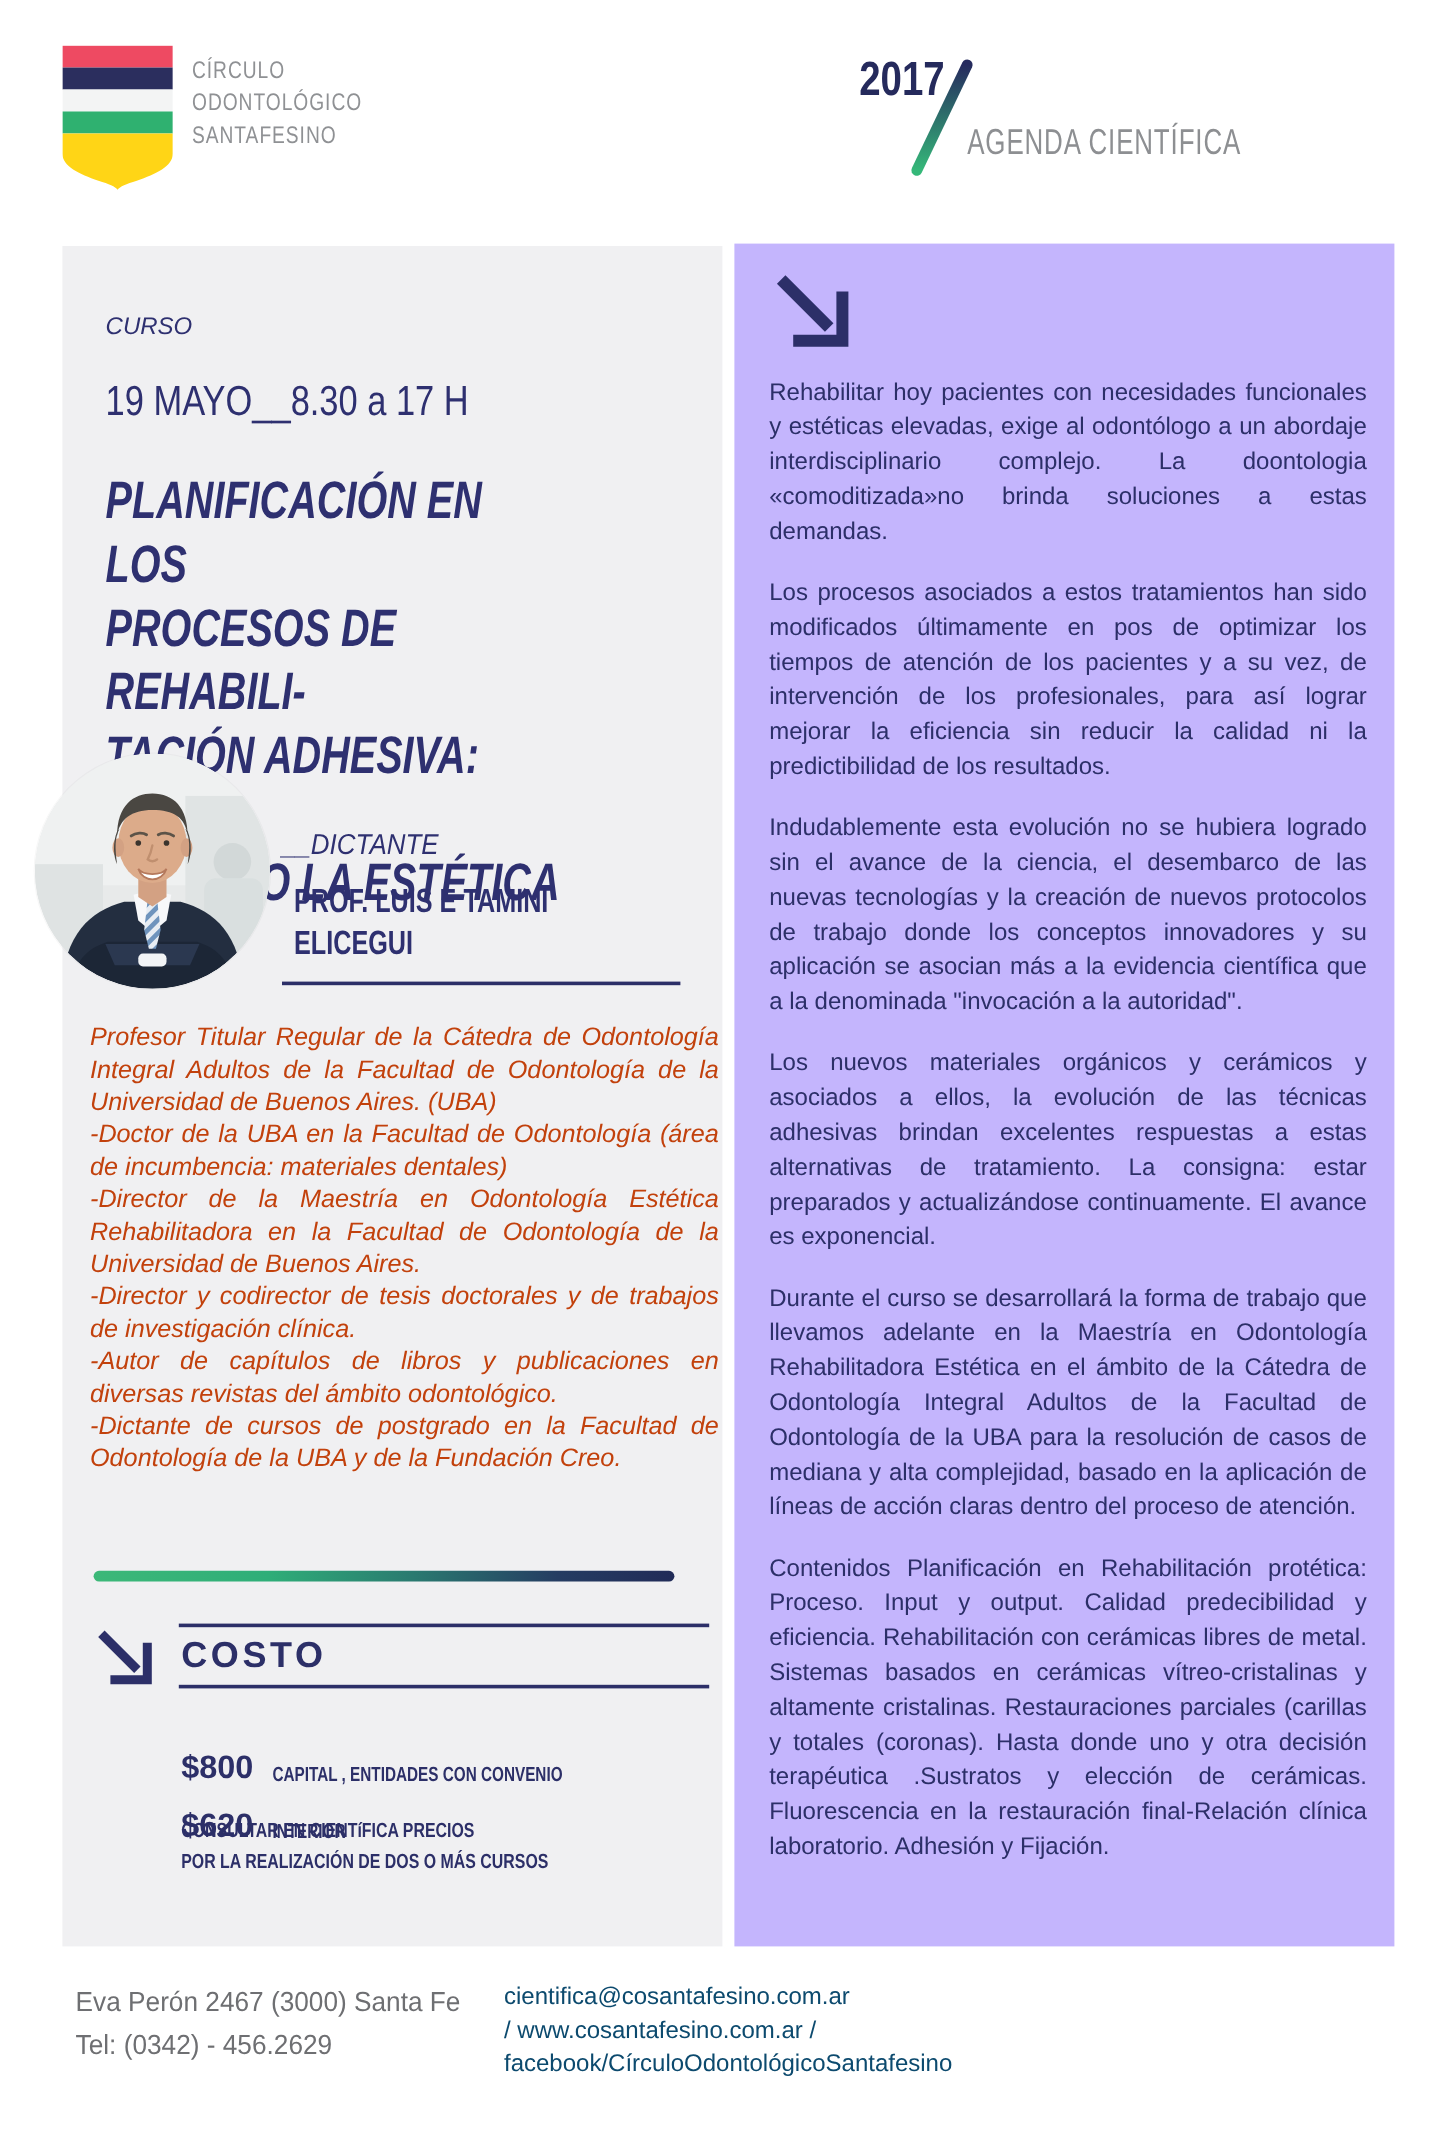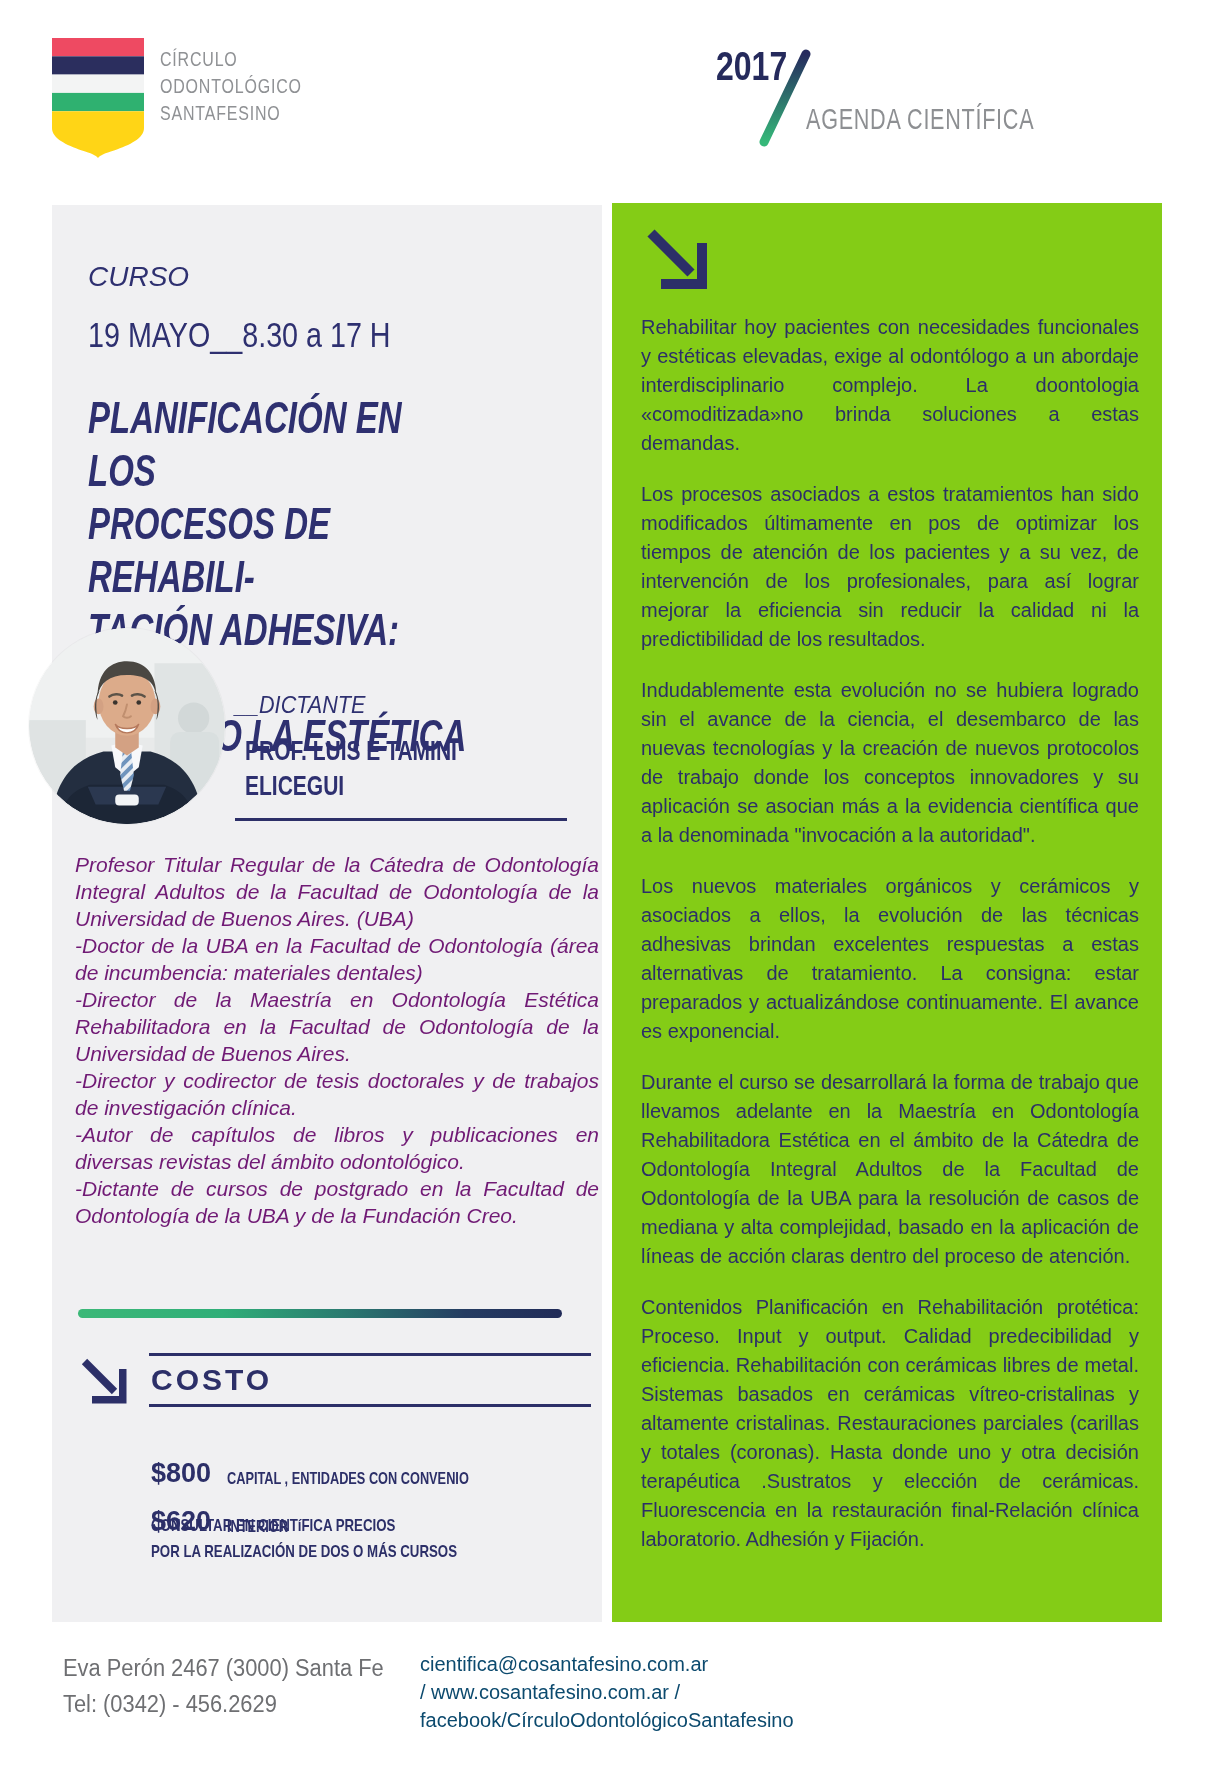--- a/index.html
+++ b/index.html
@@ -17,44 +17,44 @@
 
   
   .shield{left:52px;top:38px;width:92px;height:122px;}
   .org-name{left:160px;top:46px;font-size:20px;line-height:27px;letter-spacing:1px;color:#8f9194;white-space:pre-line;}
   .year{left:716px;top:44px;font-size:40px;font-weight:bold;color:#252a5c;}
   .slash{left:752px;top:46px;width:66px;height:104px;}
   .agenda{left:806px;top:102px;font-size:30px;letter-spacing:1px;color:#8d8f92;}
 
   
   .left-panel{left:52px;top:205px;width:550px;height:1417px;background:#f0f0f2;}
-  .kicker{left:36px;top:56px;font-size:28px;font-style:italic;color:#2e3070;}
+  .kicker{left:36px;top:56px;font-size:20px;font-style:italic;color:#2e3070;}
   .schedule{left:36px;top:110px;font-size:35px;color:#2e3070;}
   .course-title{left:36px;top:186px;font-size:44px;font-weight:bold;font-style:italic;line-height:53px;color:#2e3070;}
   .photo{left:-23px;top:423px;width:196px;height:196px;border-radius:50%;overflow:hidden;box-shadow:0 0 0 1px rgba(0,0,0,.03);}
   .dictante{left:183px;top:486px;font-size:24px;font-style:italic;color:#2e3070;}
   .speaker{left:193px;top:528px;font-size:28px;font-weight:bold;line-height:35px;color:#2e3070;}
   .name-rule{left:183px;top:613px;width:332px;height:3px;background:#2c2f68;}
-  .bio{left:23px;top:646px;width:524px;font-size:21px;font-style:italic;line-height:27px;color:#701a75;text-align:justify;}
+  .bio{left:23px;top:646px;width:524px;font-size:21px;font-style:italic;line-height:27px;color:#c2410c;text-align:justify;}
   .bio .bio-item{margin:0;}
   .grad-bar{left:26px;top:1104px;width:484px;height:9px;border-radius:5px;
     background:linear-gradient(90deg,#3cb878 0%,#2fae78 30%,#2a7a70 55%,#253c62 80%,#212b58 100%);}
   .costo-arrow{left:28px;top:1152px;width:48px;height:48px;}
   .costo-rule-top{left:97px;top:1148px;width:442px;height:3px;background:#2c2f68;}
   .costo-heading{left:99px;top:1158px;font-size:30px;font-weight:bold;letter-spacing:3px;color:#2c2f68;}
   .costo-rule-bottom{left:97px;top:1199px;width:442px;height:3px;background:#2c2f68;}
   .price-row{display:flex;align-items:flex-end;color:#2c2f68;margin-top:37px;}
   .price-row-1{left:99px;top:1216px;}
   .price-row-2{left:99px;top:1264px;}
   .amount{font-size:27px;font-weight:bold;}
   .price-label{font-size:17px;font-weight:bold;margin-left:16px;transform:scaleX(.75);transform-origin:0 100%;}
   .note{left:99px;top:1308px;font-size:17px;font-weight:bold;line-height:26px;color:#2c2f68;}
 
   
-  .green-panel{left:612px;top:203px;width:550px;height:1419px;background:#84cc16;}
+  .green-panel{left:612px;top:203px;width:550px;height:1419px;background:#c4b5fd;}
   .green-arrow{left:33px;top:24px;width:64px;height:64px;}
   .green-text{left:29px;top:110px;width:498px;}
   .para{font-size:20px;line-height:29px;color:#2c2f68;text-align:justify;margin:0 0 22px 0;}
 
   
   .footer-address{left:63px;top:1650px;font-size:23px;line-height:36px;color:#6e6f72;}
   .footer-contact{left:420px;top:1650px;font-size:20px;line-height:28px;color:#0c4a6e;}
 </style>
 </head>
 <body>

